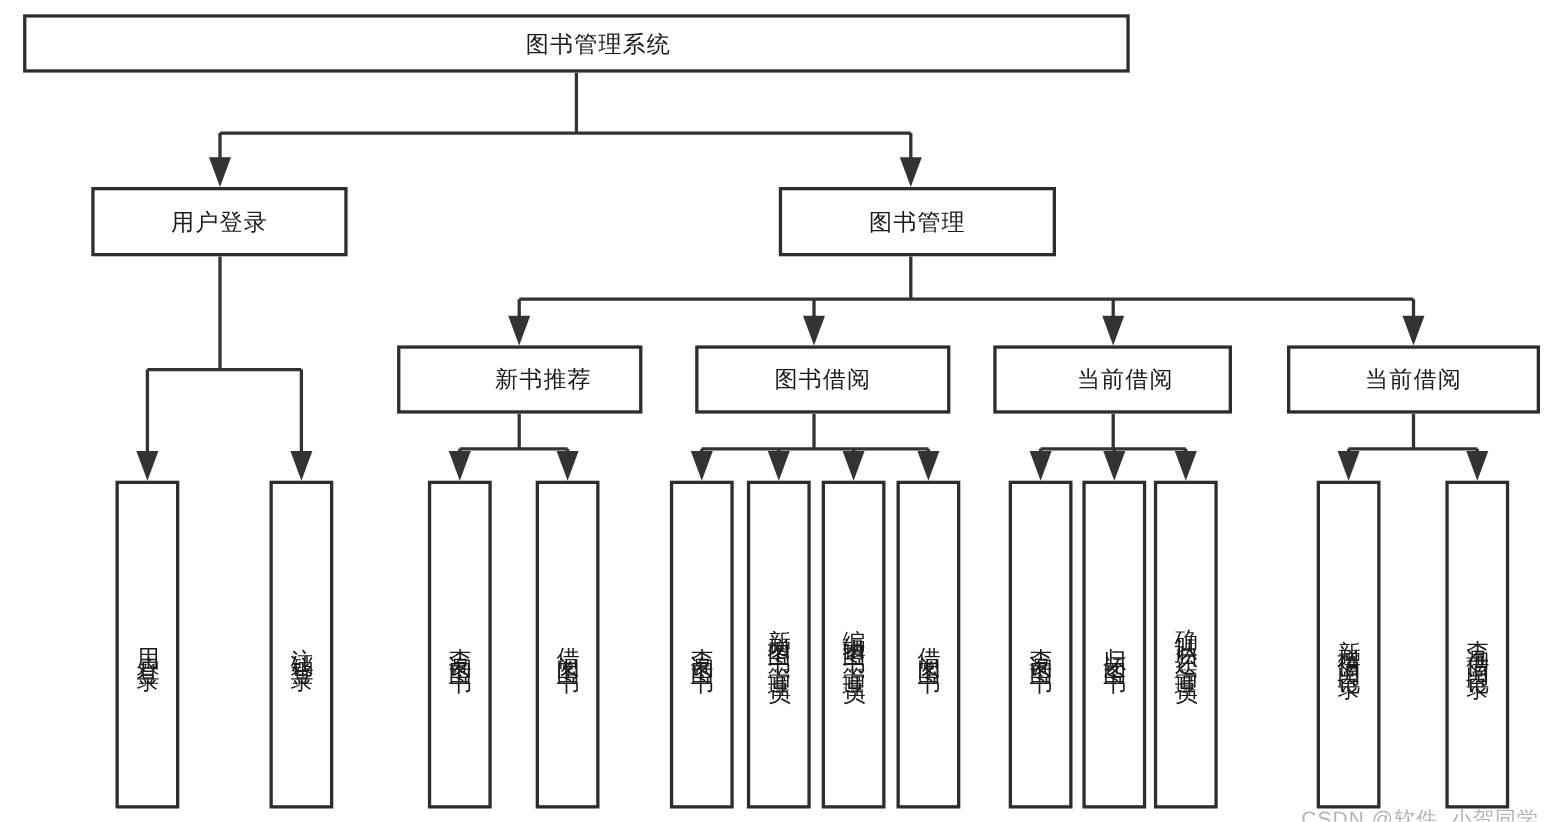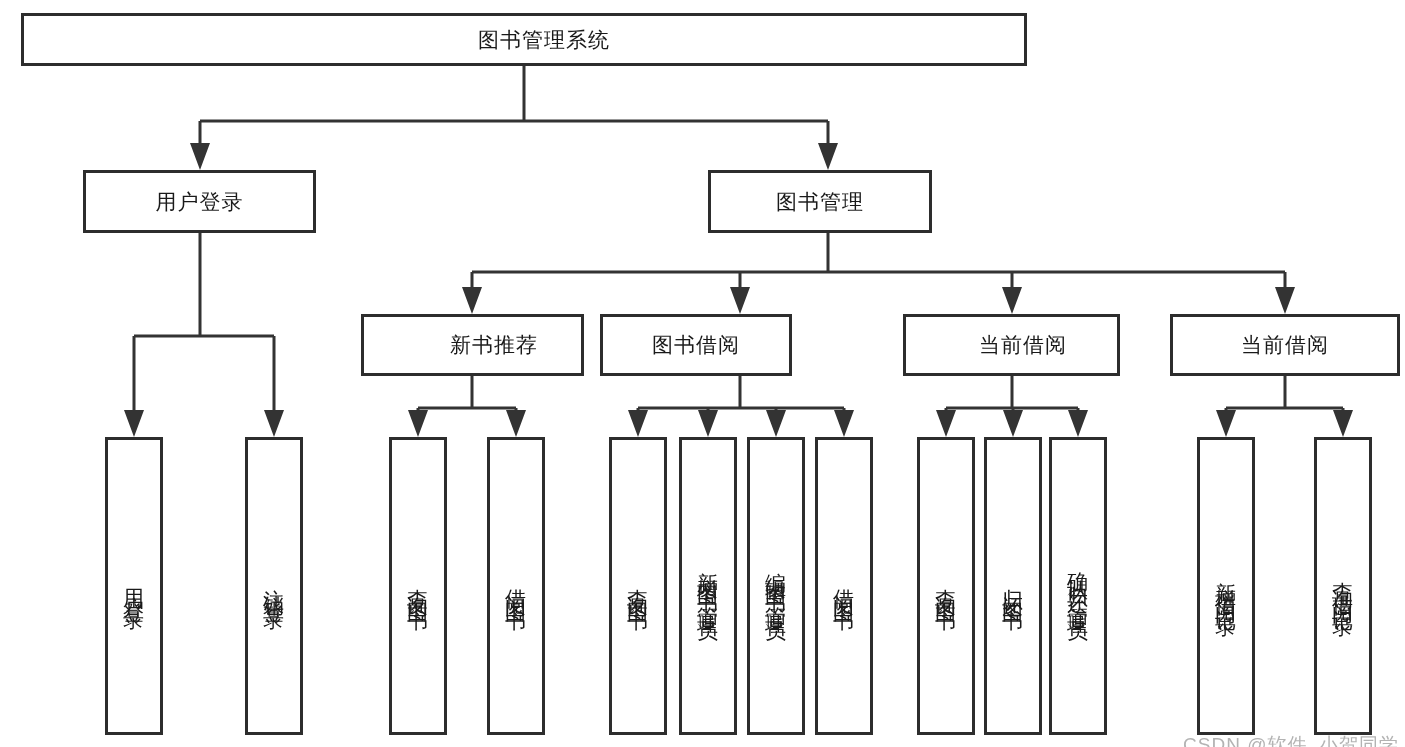--- a/index.html
+++ b/index.html
@@ -31,23 +31,23 @@
     text-orientation:mixed;
     letter-spacing:7px;
     font-size:21px;
     line-height:1;
   }
   .sec{top:314px;height:62px;}
   .lv1{top:170px;height:63px;}
   
   #root{left:21px;top:13px;width:1006px;height:53px;padding-left:40px;}
   #b-user{left:83px;width:233px;}
-  #b-mgmt{left:708px;width:224px;}
+  #b-mgmt{left:708px;width:252px;}
   #s-new{left:361px;width:223px;padding-left:43px;}
-  #s-borrow{left:600px;width:192px;}
+  #s-borrow{left:632px;width:232px;}
   #s-current{left:903px;width:217px;padding-left:23px;}
   #s-records{left:1170px;width:230px;}
   #l1{left:105px;}  #l2{left:245px;}
   #l3{left:389px;}  #l4{left:487px;}
   #l5{left:609px;}  #l6{left:679px;}
   #l7{left:747px;}  #l8{left:815px;}
   #l9{left:917px;}  #l10{left:984px;} #l11{left:1049px;}
   #l12{left:1197px;} #l13{left:1314px;}
   #watermark{
     position:absolute;

